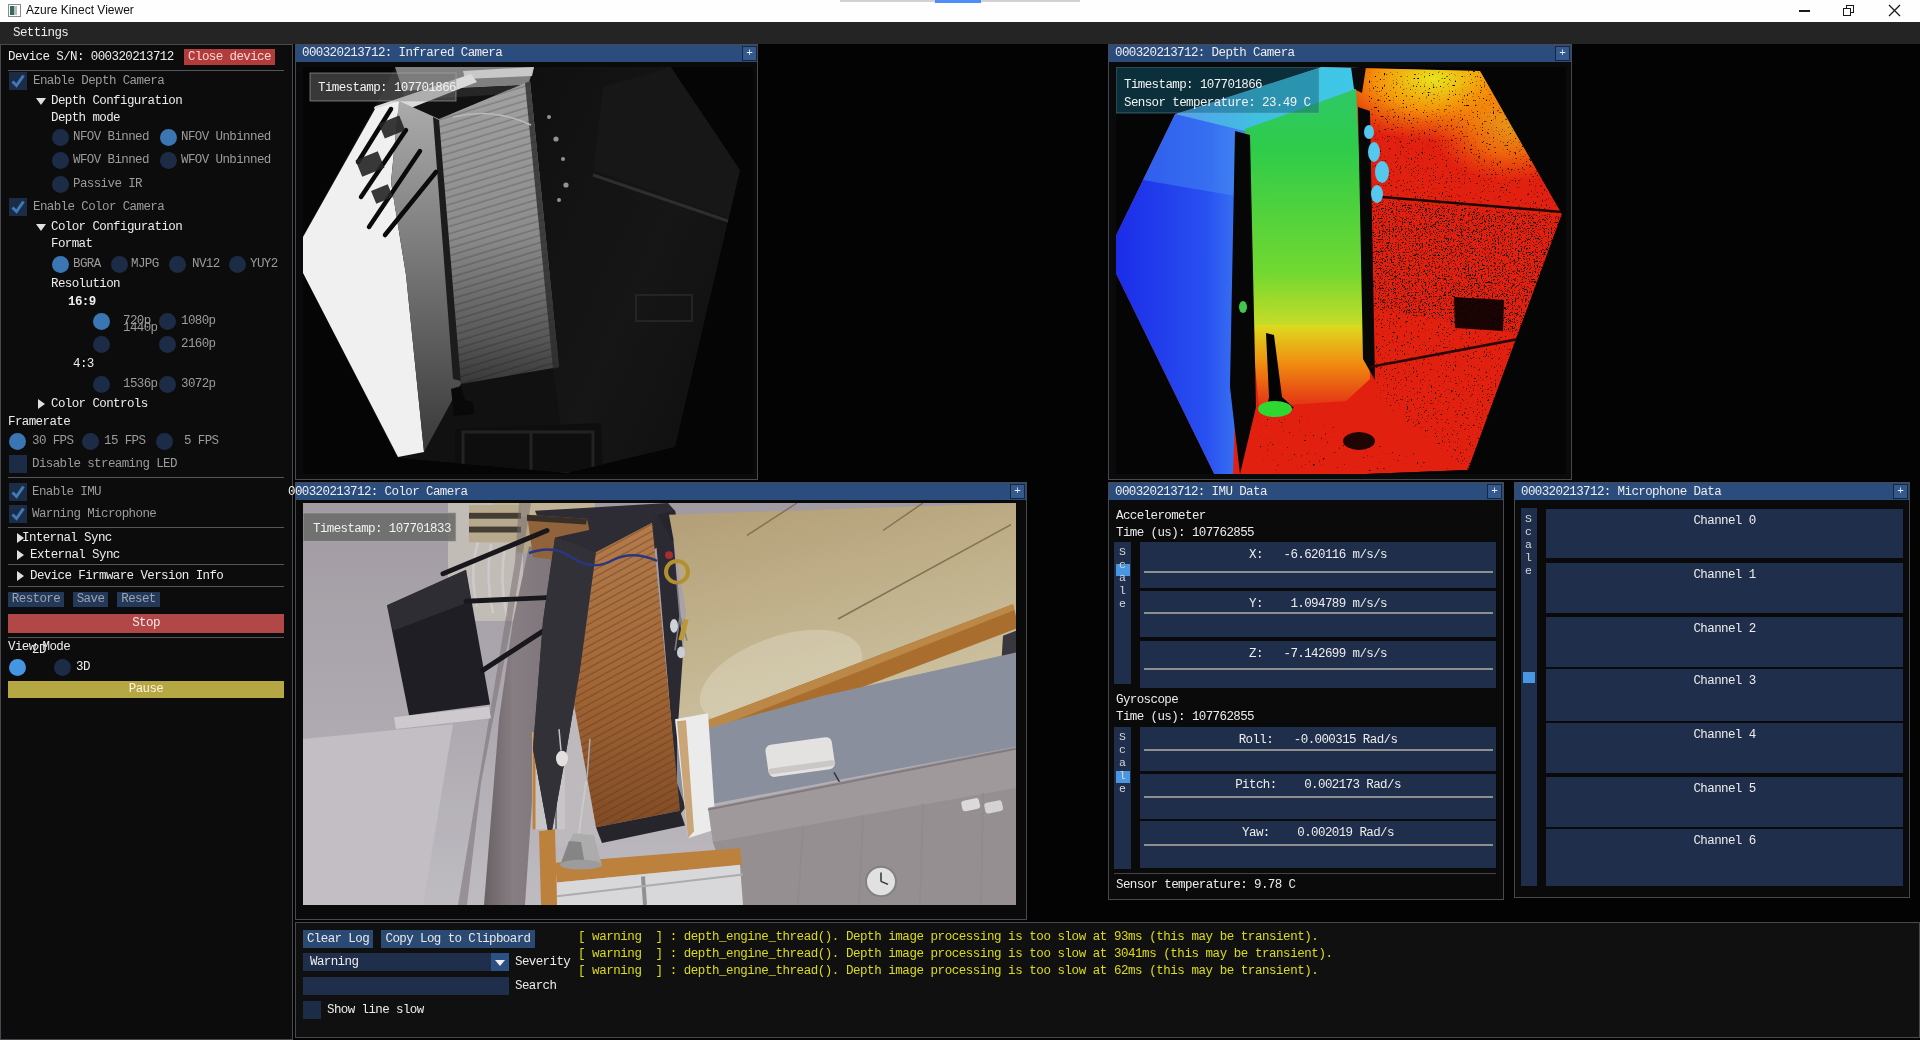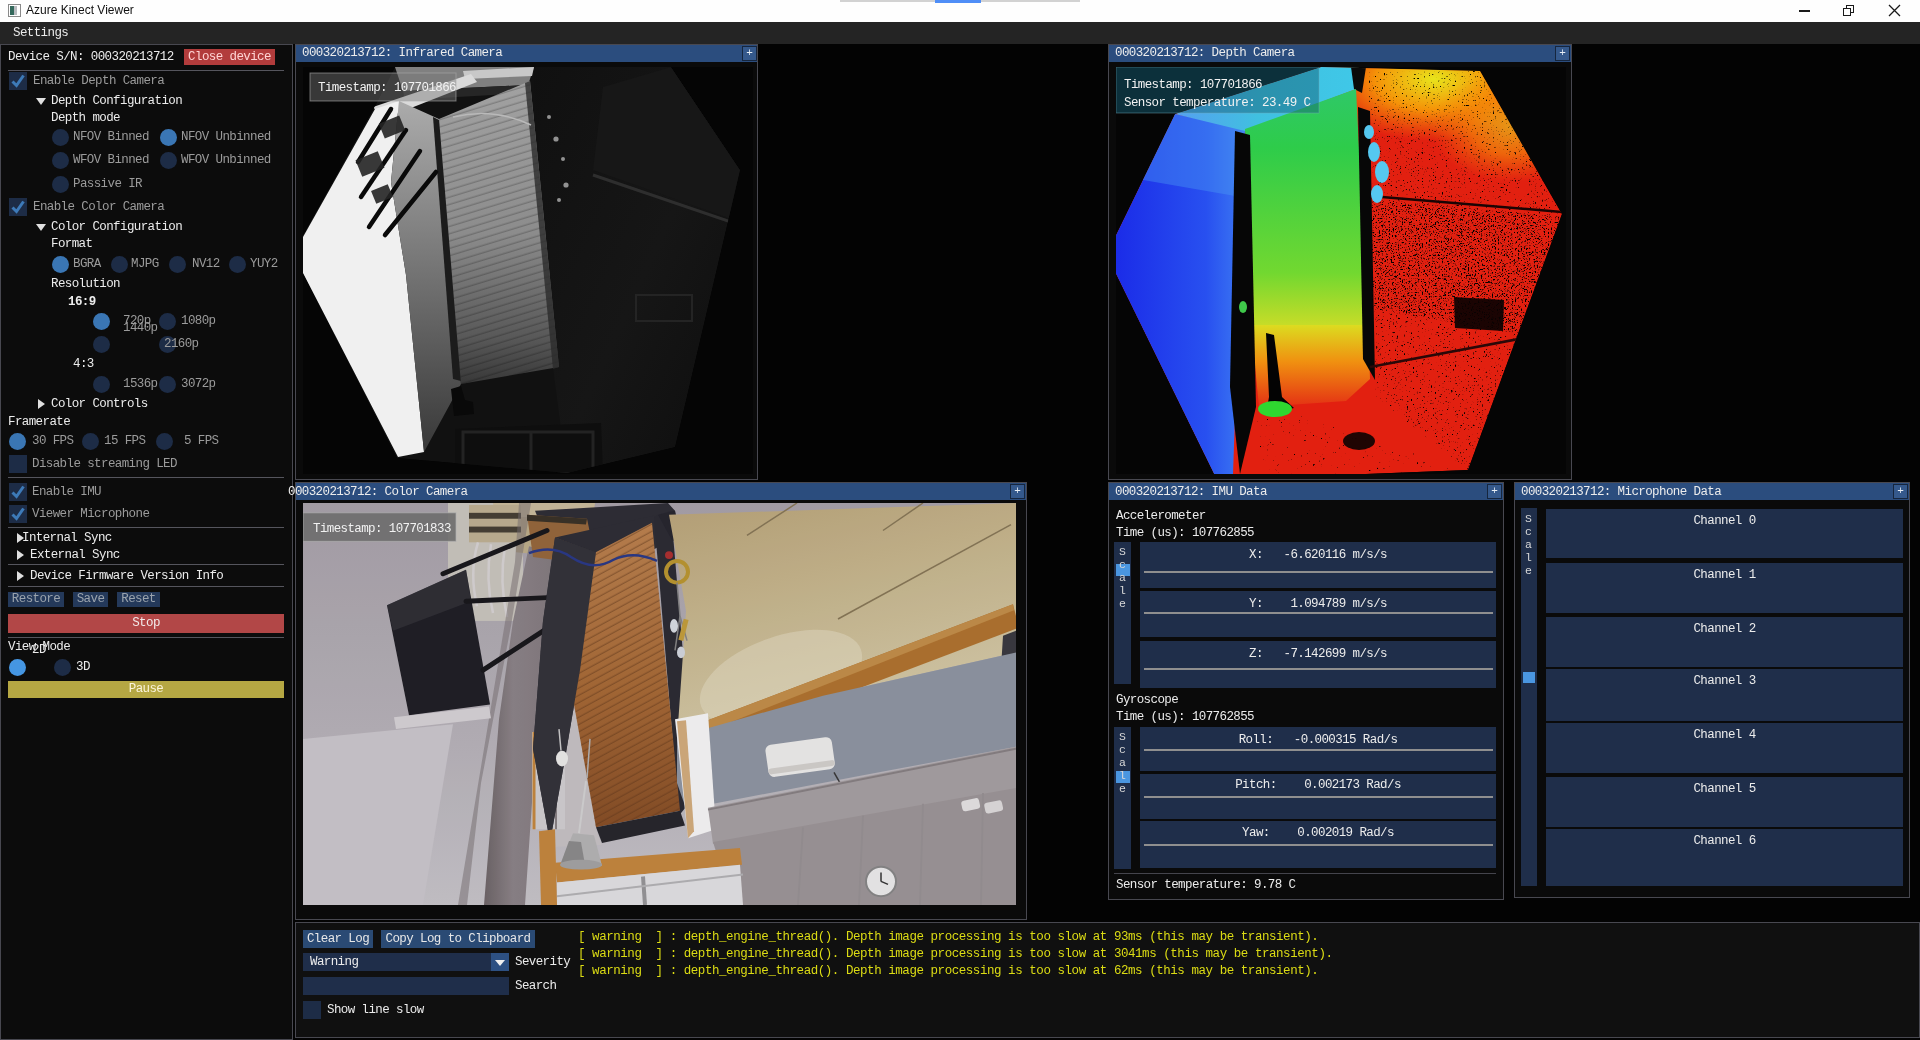--- a/index.html
+++ b/index.html
@@ -75,21 +75,21 @@
 <div class="t g" style="left:250px;top:256px;">YUY2</div>
 <div class="t" style="left:51px;top:276px;">Resolution</div>
 <div class="t" style="left:68px;top:294px;font-weight:bold;">16:9</div>
 <div class="rad sel" style="left:92.5px;top:312.5px;"></div>
 <div class="t g" style="left:123px;top:313px;">720p</div>
 <div class="rad" style="left:158.5px;top:312.5px;"></div>
 <div class="t g" style="left:181px;top:313px;">1080p</div>
 <div class="rad" style="left:92.5px;top:335.5px;"></div>
 <div class="t g" style="left:123px;top:320px;">1440p</div>
 <div class="rad" style="left:158.5px;top:335.5px;"></div>
-<div class="t g" style="left:164px;top:336px;">2160p</div>
+<div class="t g" style="left:181px;top:336px;">2160p</div>
 <div class="t" style="left:73px;top:356px;">4:3</div>
 <div class="rad" style="left:92.5px;top:375.5px;"></div>
 <div class="t g" style="left:123px;top:376px;">1536p</div>
 <div class="rad" style="left:158.5px;top:375.5px;"></div>
 <div class="t g" style="left:181px;top:376px;">3072p</div>
 <div class="ab" style="left:38px;top:399px;width:0;height:0;border-top:5px solid transparent;border-bottom:5px solid transparent;border-left:7px solid #e0e0e0"></div>
 <div class="t" style="left:51px;top:396px;text-align:right;">Color Controls</div>
 <div class="t" style="left:8px;top:414px;">Framerate</div>
 <div class="rad sel" style="left:9px;top:432.5px;"></div>
 <div class="t g" style="left:32px;top:433px;">30 FPS</div>
@@ -102,21 +102,21 @@
 <div class="sep" style="left:8px;top:477px;width:276px"></div>
 <div class="cb" style="left:9px;top:483px"></div>
 <svg class="ab" style="left:9px;top:483px" width="18" height="18">
     <path d="M3.5,9.5 L7.5,13.5 L14.5,3.5" stroke="#3d7ab8" stroke-width="3" fill="none"></path>
   </svg>
 <div class="t g" style="left:32px;top:484px;">Enable IMU</div>
 <div class="cb" style="left:9px;top:505px"></div>
 <svg class="ab" style="left:9px;top:505px" width="18" height="18">
     <path d="M3.5,9.5 L7.5,13.5 L14.5,3.5" stroke="#3d7ab8" stroke-width="3" fill="none"></path>
   </svg>
-<div class="t g" style="left:32px;top:506px;">Viewer Microphone</div>
+<div class="t g" style="left:32px;top:506px;">Warning Microphone</div>
 <div class="sep" style="left:8px;top:527px;width:276px"></div>
 <div class="ab" style="left:17px;top:533px;width:0;height:0;border-top:5px solid transparent;border-bottom:5px solid transparent;border-left:7px solid #e0e0e0"></div>
 <div class="t" style="left:22px;top:530px;">Internal Sync</div>
 <div class="ab" style="left:17px;top:550px;width:0;height:0;border-top:5px solid transparent;border-bottom:5px solid transparent;border-left:7px solid #e0e0e0"></div>
 <div class="t" style="left:30px;top:547px;">External Sync</div>
 <div class="sep" style="left:8px;top:564px;width:276px"></div>
 <div class="ab" style="left:17px;top:571px;width:0;height:0;border-top:5px solid transparent;border-bottom:5px solid transparent;border-left:7px solid #e0e0e0"></div>
 <div class="t" style="left:30px;top:568px;">Device Firmware Version Info</div>
 <div class="sep" style="left:8px;top:586px;width:276px"></div>
 <div class="btn" style="left:8px;top:592px;width:56px;height:15px;line-height:15px">Restore</div>

